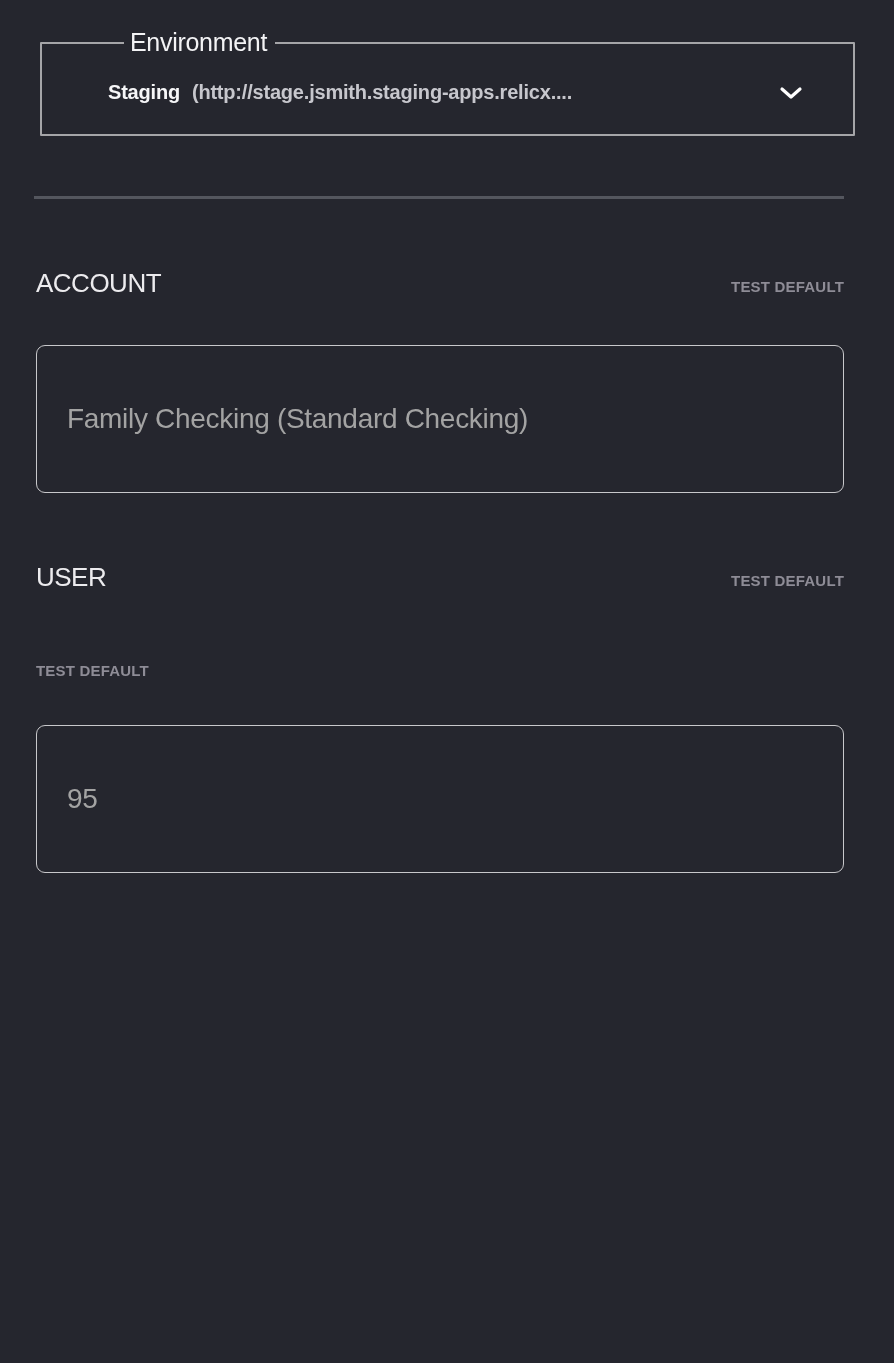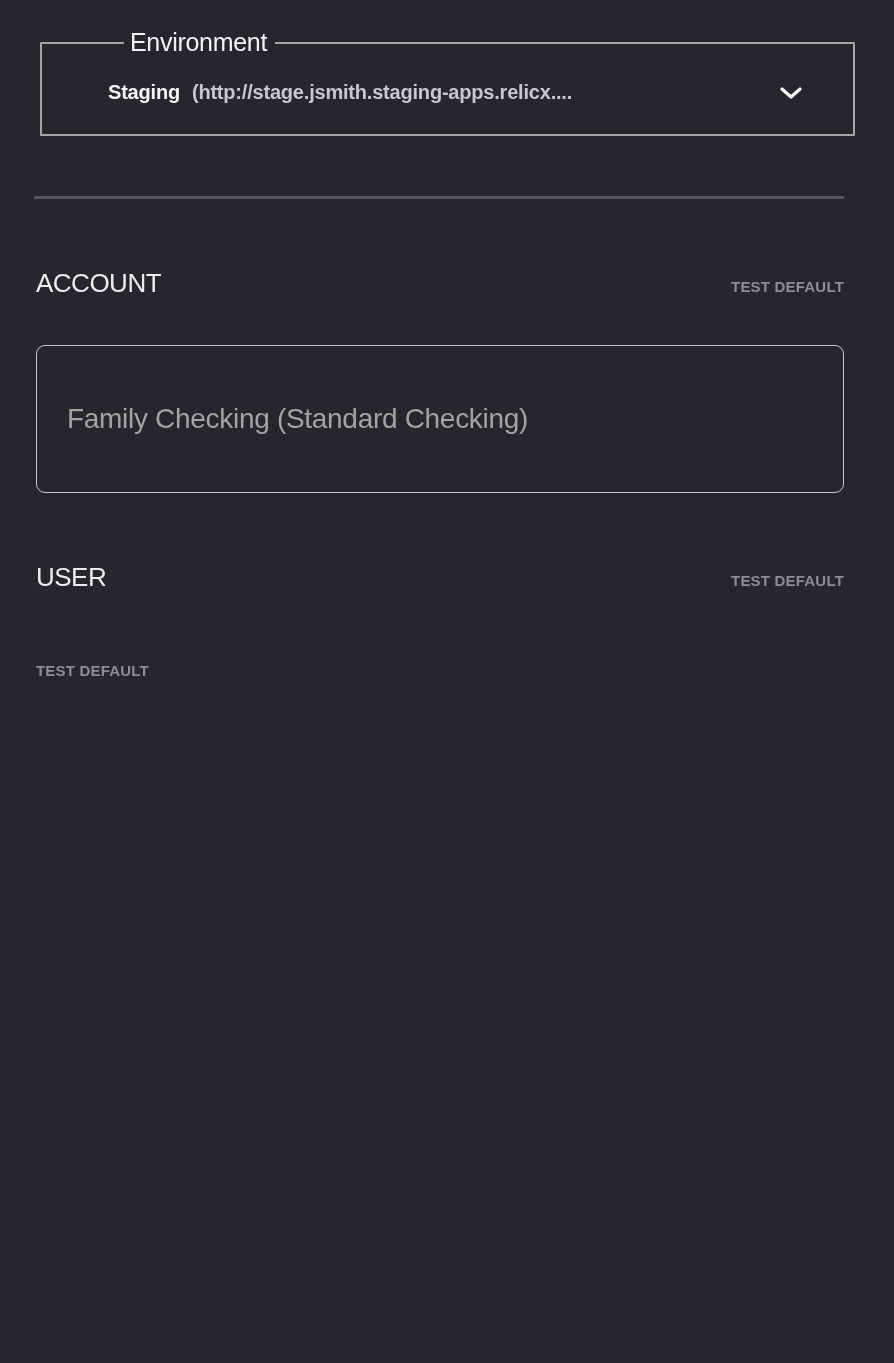--- a/index.html
+++ b/index.html
@@ -135,15 +135,16 @@
     <div class="field-header">
       <span class="field-label">USER</span>
       <span class="field-badge">TEST DEFAULT</span>
     </div>
   </div>
 
   <div class="field">
     <div class="field-header">
       <span class="field-badge">TEST DEFAULT</span>
     </div>
+    <input class="field-input" type="text" value="95" style="">
   </div>
 
 </div>
 
 </body></html>

